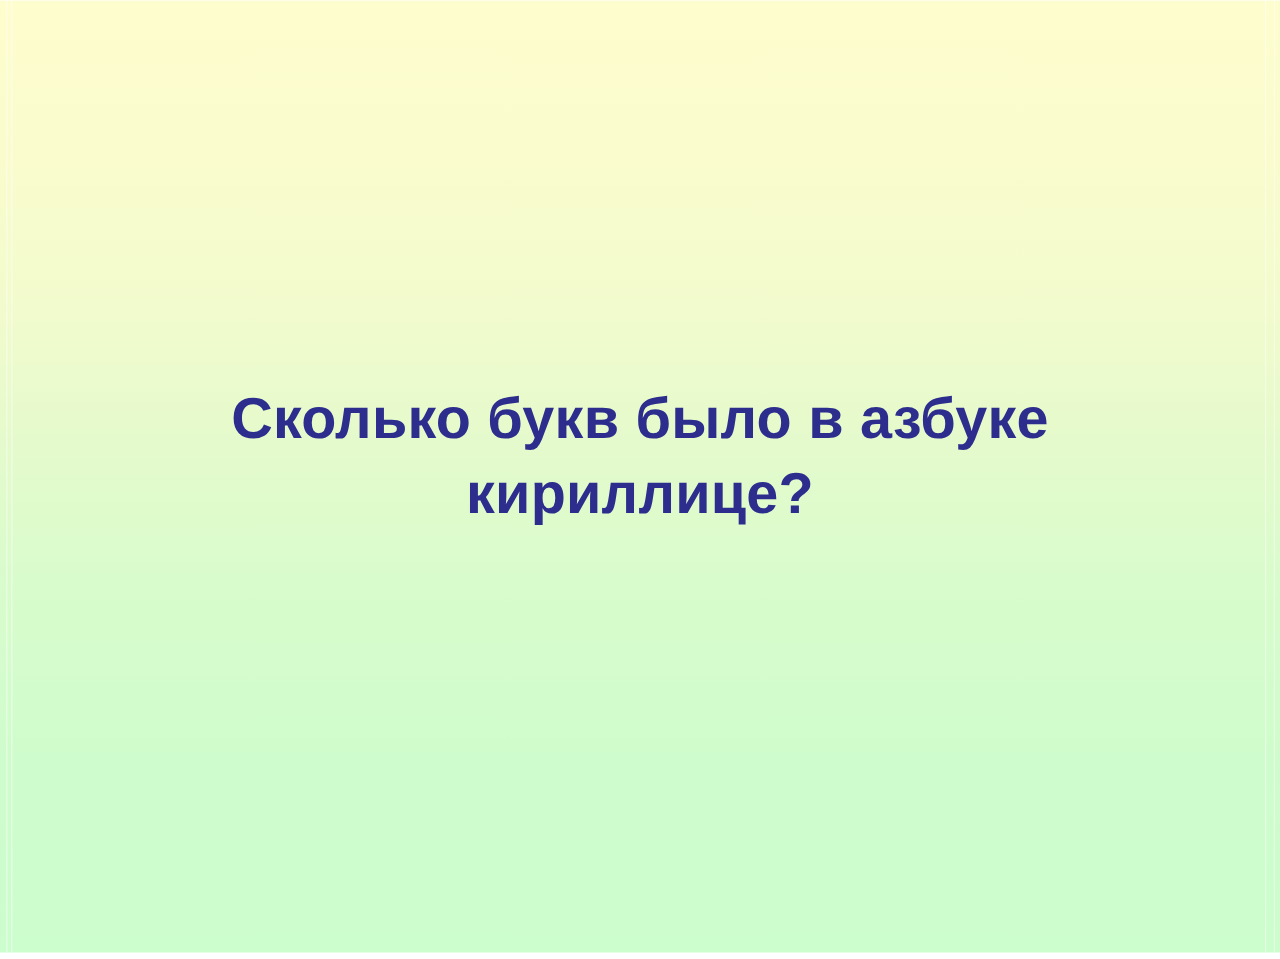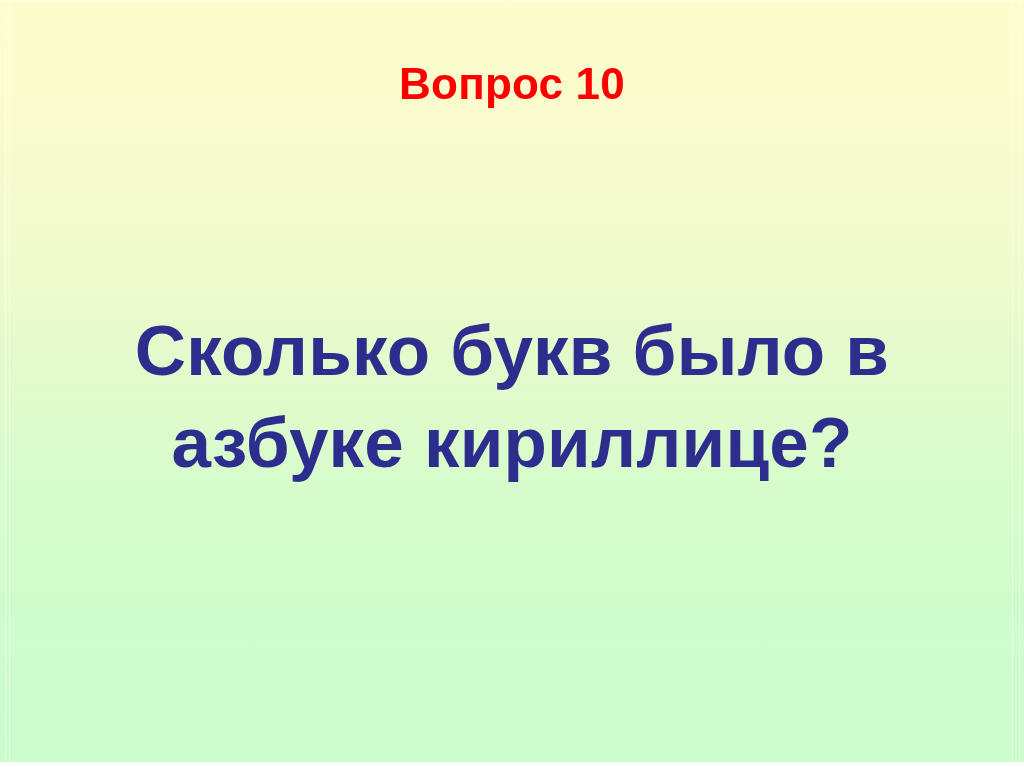--- a/index.html
+++ b/index.html
@@ -77,38 +77,35 @@
   .body-block {
     position: absolute;
     left: 52px;
     right: 52px;
     top: 305px;
     text-align: center;
   }
   .body-text {
     margin: 0;
     color: #2d2d8e;
-    font-size: 71px;
+    font-size: 46px;
     font-weight: bold;
     line-height: 1.30;
     letter-spacing: 0.2px;
   }
 </style>
 </head>
 <body>
 
 <div class="slide">
 
   <div class="seam-top"></div>
   <div class="seam left"></div>
   <div class="seam left2"></div>
   <div class="seam right2"></div>
   <div class="seam right"></div>
 
-  <div class="title-block">
-    <h1 class="title-text">Вопрос 10</h1>
-  </div>
 
   <div class="body-block">
     <p class="body-text">Сколько букв было в азбуке кириллице?</p>
   </div>
 
 </div>
 
 </body></html>

